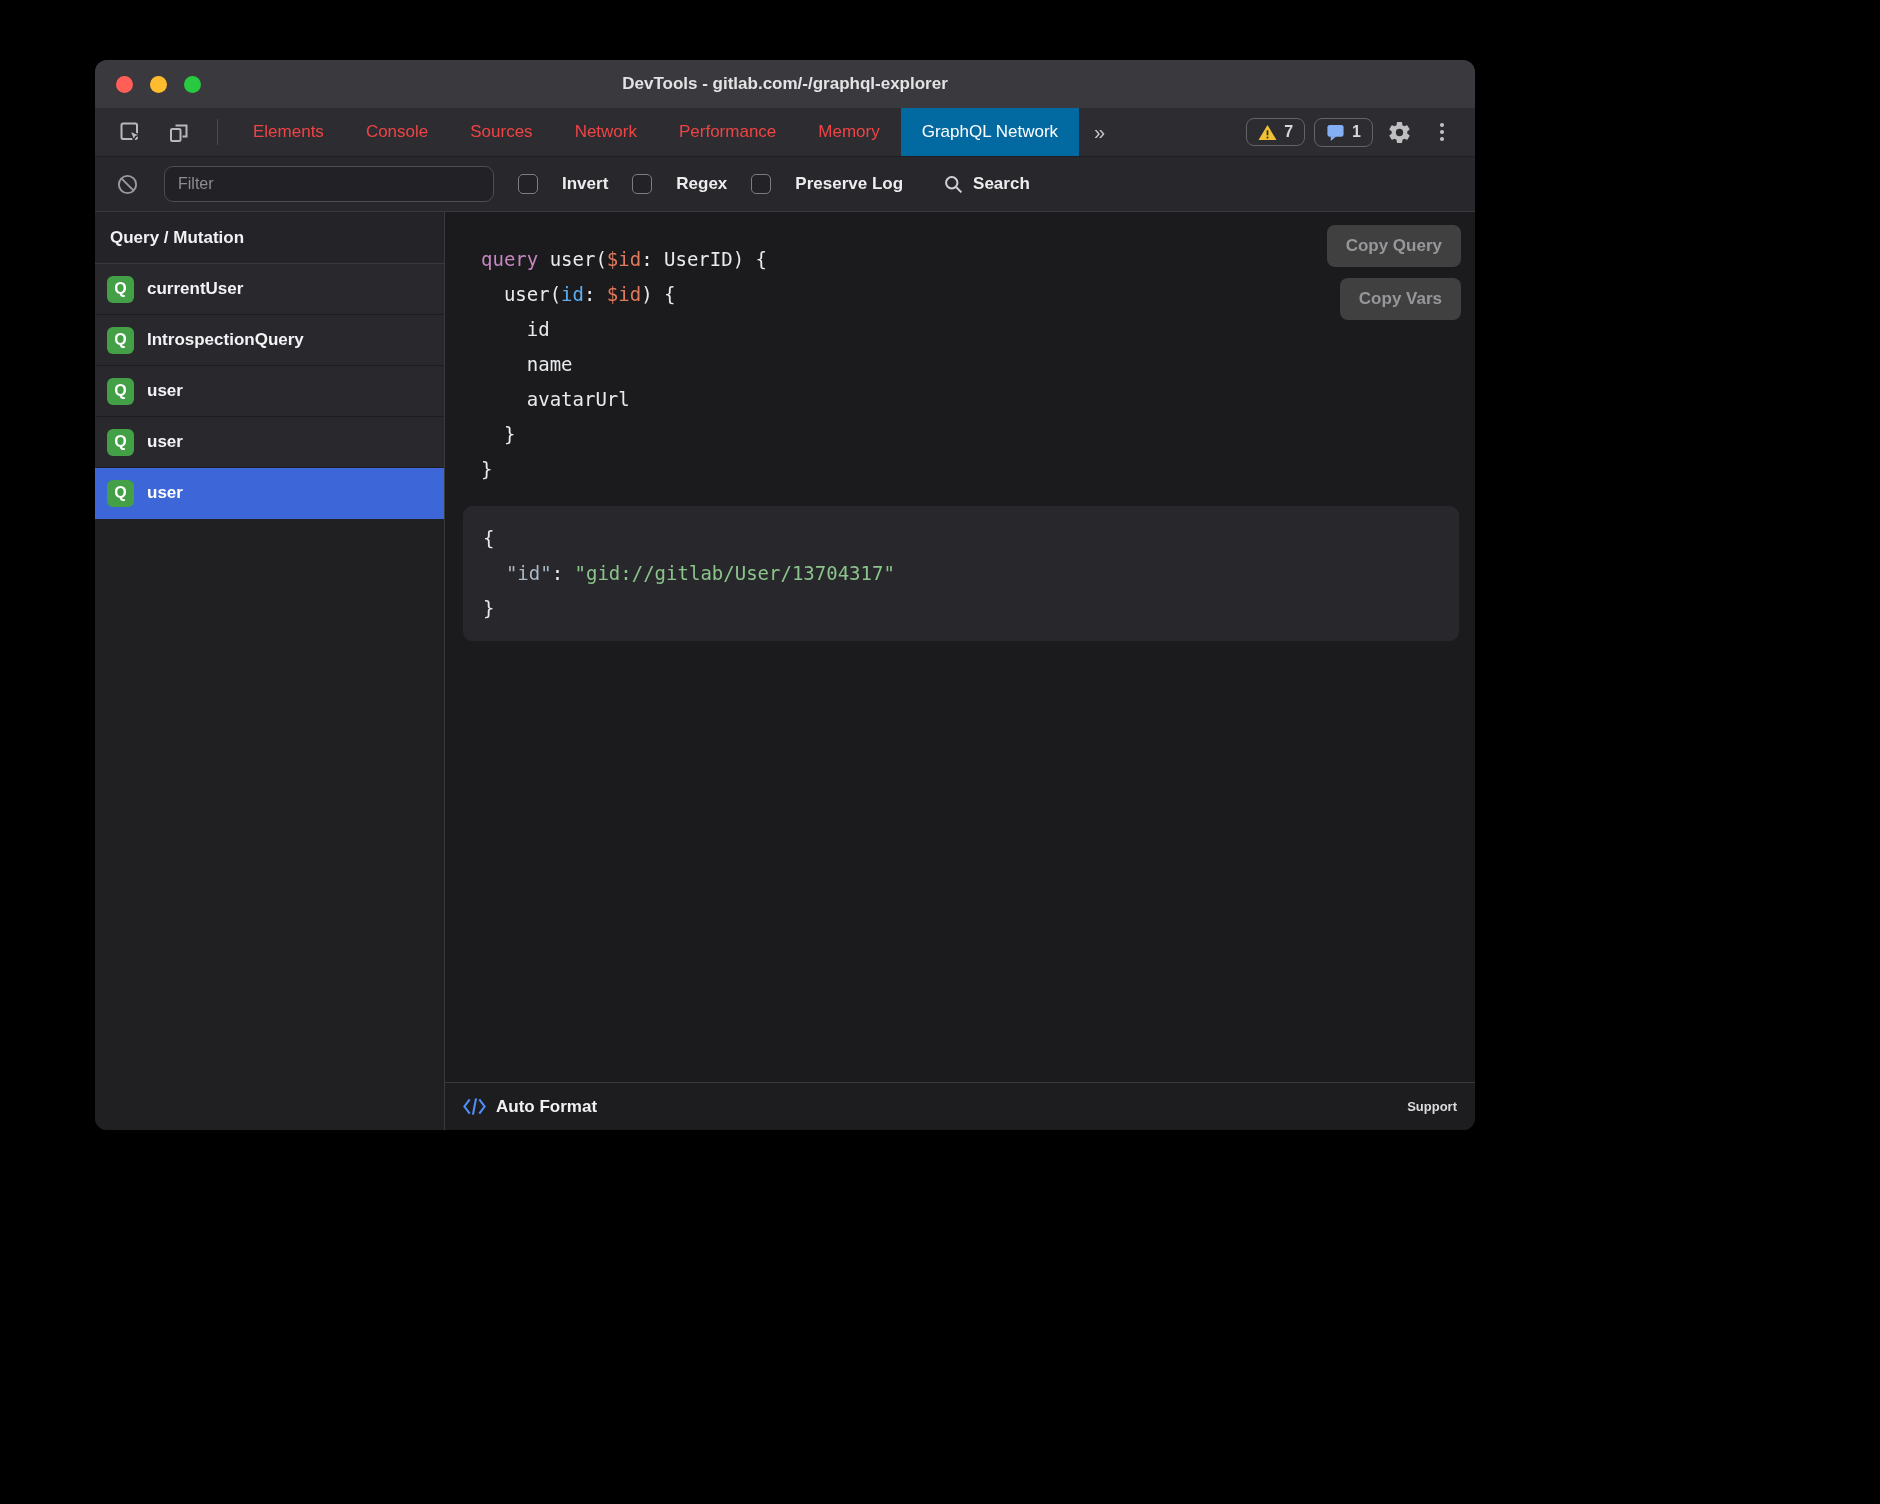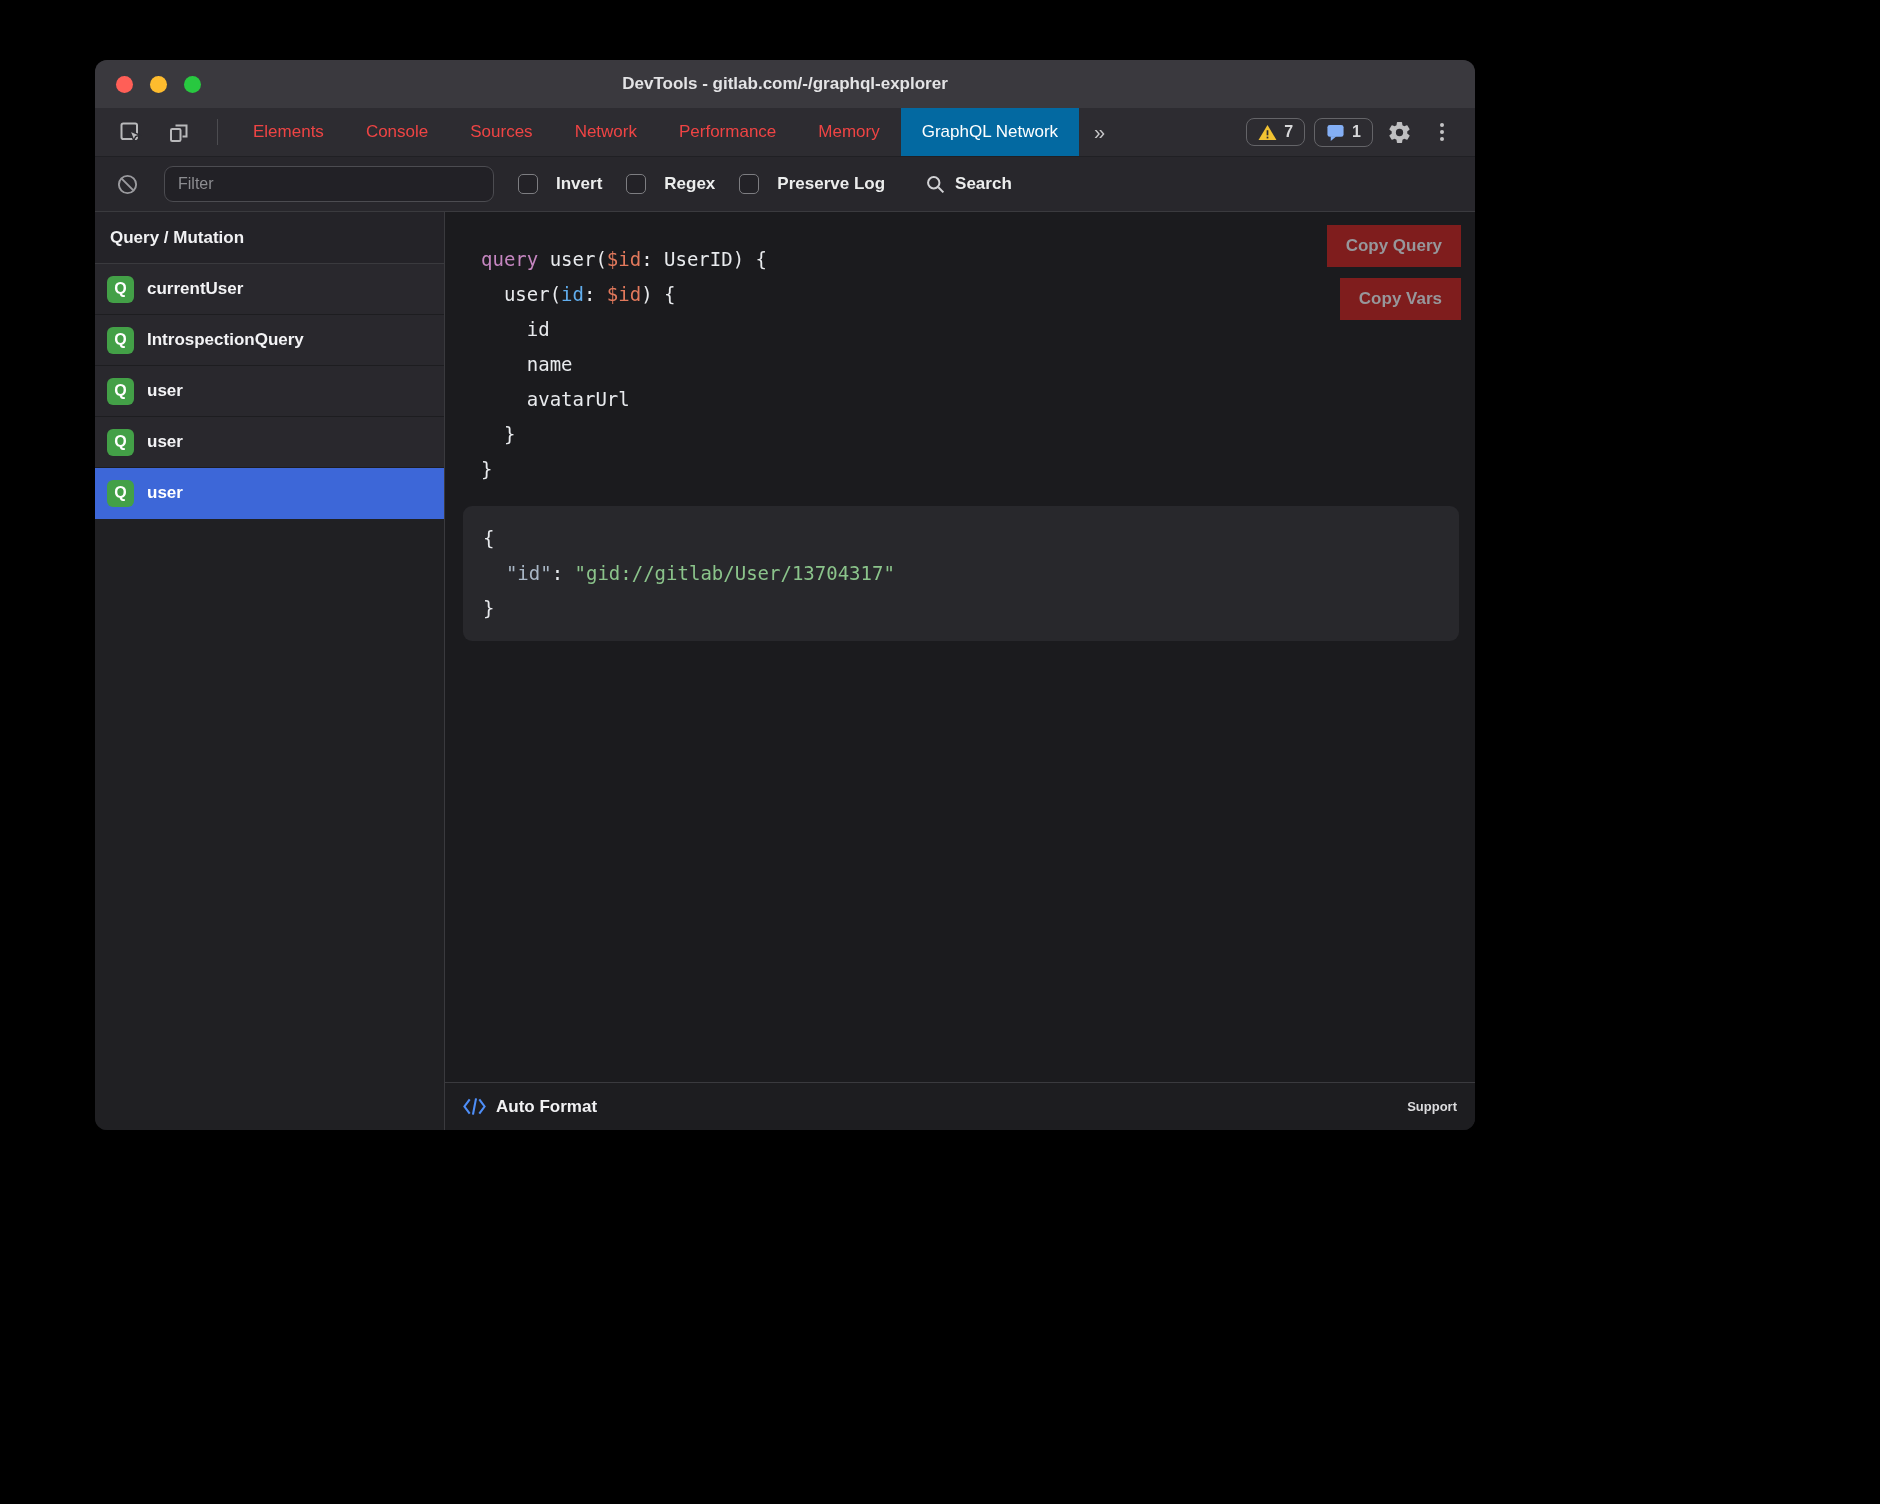--- a/index.html
+++ b/index.html
@@ -33,21 +33,21 @@
   .icon-btn { display:flex; align-items:center; justify-content:center; width:34px; height:34px; }
   .kebab { display:flex; flex-direction:column; gap:3px; align-items:center; }
   .kebab i { width:4px; height:4px; border-radius:50%; background:#c3c3c5; }
 
   
   .filterbar { height:56px; background:#28272c; border-top:1px solid #202024; border-bottom:1px solid #3a3a3e;
                display:flex; align-items:center; gap:24px; padding:0 19px; flex:0 0 auto; }
   .filter-input { width:330px; height:36px; background:#222126; border:1px solid #4c4c51; border-radius:9px;
                   color:#e9e9eb; padding:0 13px; font-size:16px; font-family:inherit; outline:none; }
   .filter-input::placeholder { color:#8d8d91; }
-  .check { display:flex; align-items:center; gap:18px; color:#eceded; font-size:17px; font-weight:600; }
+  .check { display:flex; align-items:center; gap:24px; color:#eceded; font-size:17px; font-weight:600; }
   .check input { appearance:none; -webkit-appearance:none; width:20px; height:20px; border:1.5px solid #7d7d81;
                  border-radius:5px; background:#232227; }
   .search-group { display:flex; align-items:center; gap:9px; color:#eceded; font-size:17px; font-weight:600; margin-left:16px; }
 
   
   .content { flex:1; display:flex; min-height:0; }
 
   
   .sidebar { width:350px; flex:0 0 auto; background:#202023; border-right:1px solid #3a3a3e; display:flex; flex-direction:column; }
   .sidebar-header { height:52px; flex:0 0 auto; display:flex; align-items:center; padding:0 15px;
@@ -69,21 +69,21 @@
   .code-block .code-line { white-space:pre; font-family:"DejaVu Sans Mono", monospace; font-size:19px; line-height:35px; }
   .query-code { margin-left:18px; }
   .tok-keyword  { color:var(--tok-keyword,  #c586c0); }
   .tok-variable { color:var(--tok-variable, #e2795c); }
   .tok-property { color:var(--tok-property, #61aeee); }
   .tok-key      { color:var(--tok-key,      #a9b7c6); }
   .tok-string   { color:var(--tok-string,   #8bc48b); }
   .tok-plain    { color:var(--tok-plain,    #e8eaed); }
 
   .copy-buttons { position:absolute; top:13px; right:14px; display:flex; flex-direction:column; gap:11px; align-items:flex-end; }
-  .copy-btn { background:#7f1d1d; color:#97979b; border:none; border-radius:0; font-size:17px; font-weight:600;
+  .copy-btn { background:#404040; color:#97979b; border:none; border-radius:8px; font-size:17px; font-weight:600;
               padding:11px 19px; font-family:inherit; cursor:default; }
 
   .vars-box { margin-top:19px; background:#28282c; border-radius:9px; padding:15px 20px; }
 
   
   .detail-footer { height:48px; flex:0 0 auto; border-top:1px solid #3a3a3e; background:#1d1d20;
                    display:flex; align-items:center; gap:10px; padding:0 18px; }
   .footer-left { display:flex; align-items:center; gap:10px; cursor:default; }
   .footer-label { color:#f1f1f3; font-weight:700; font-size:17px; }
   .support { margin-left:auto; color:#dcdcde; font-weight:700; font-size:13px; cursor:default; }

